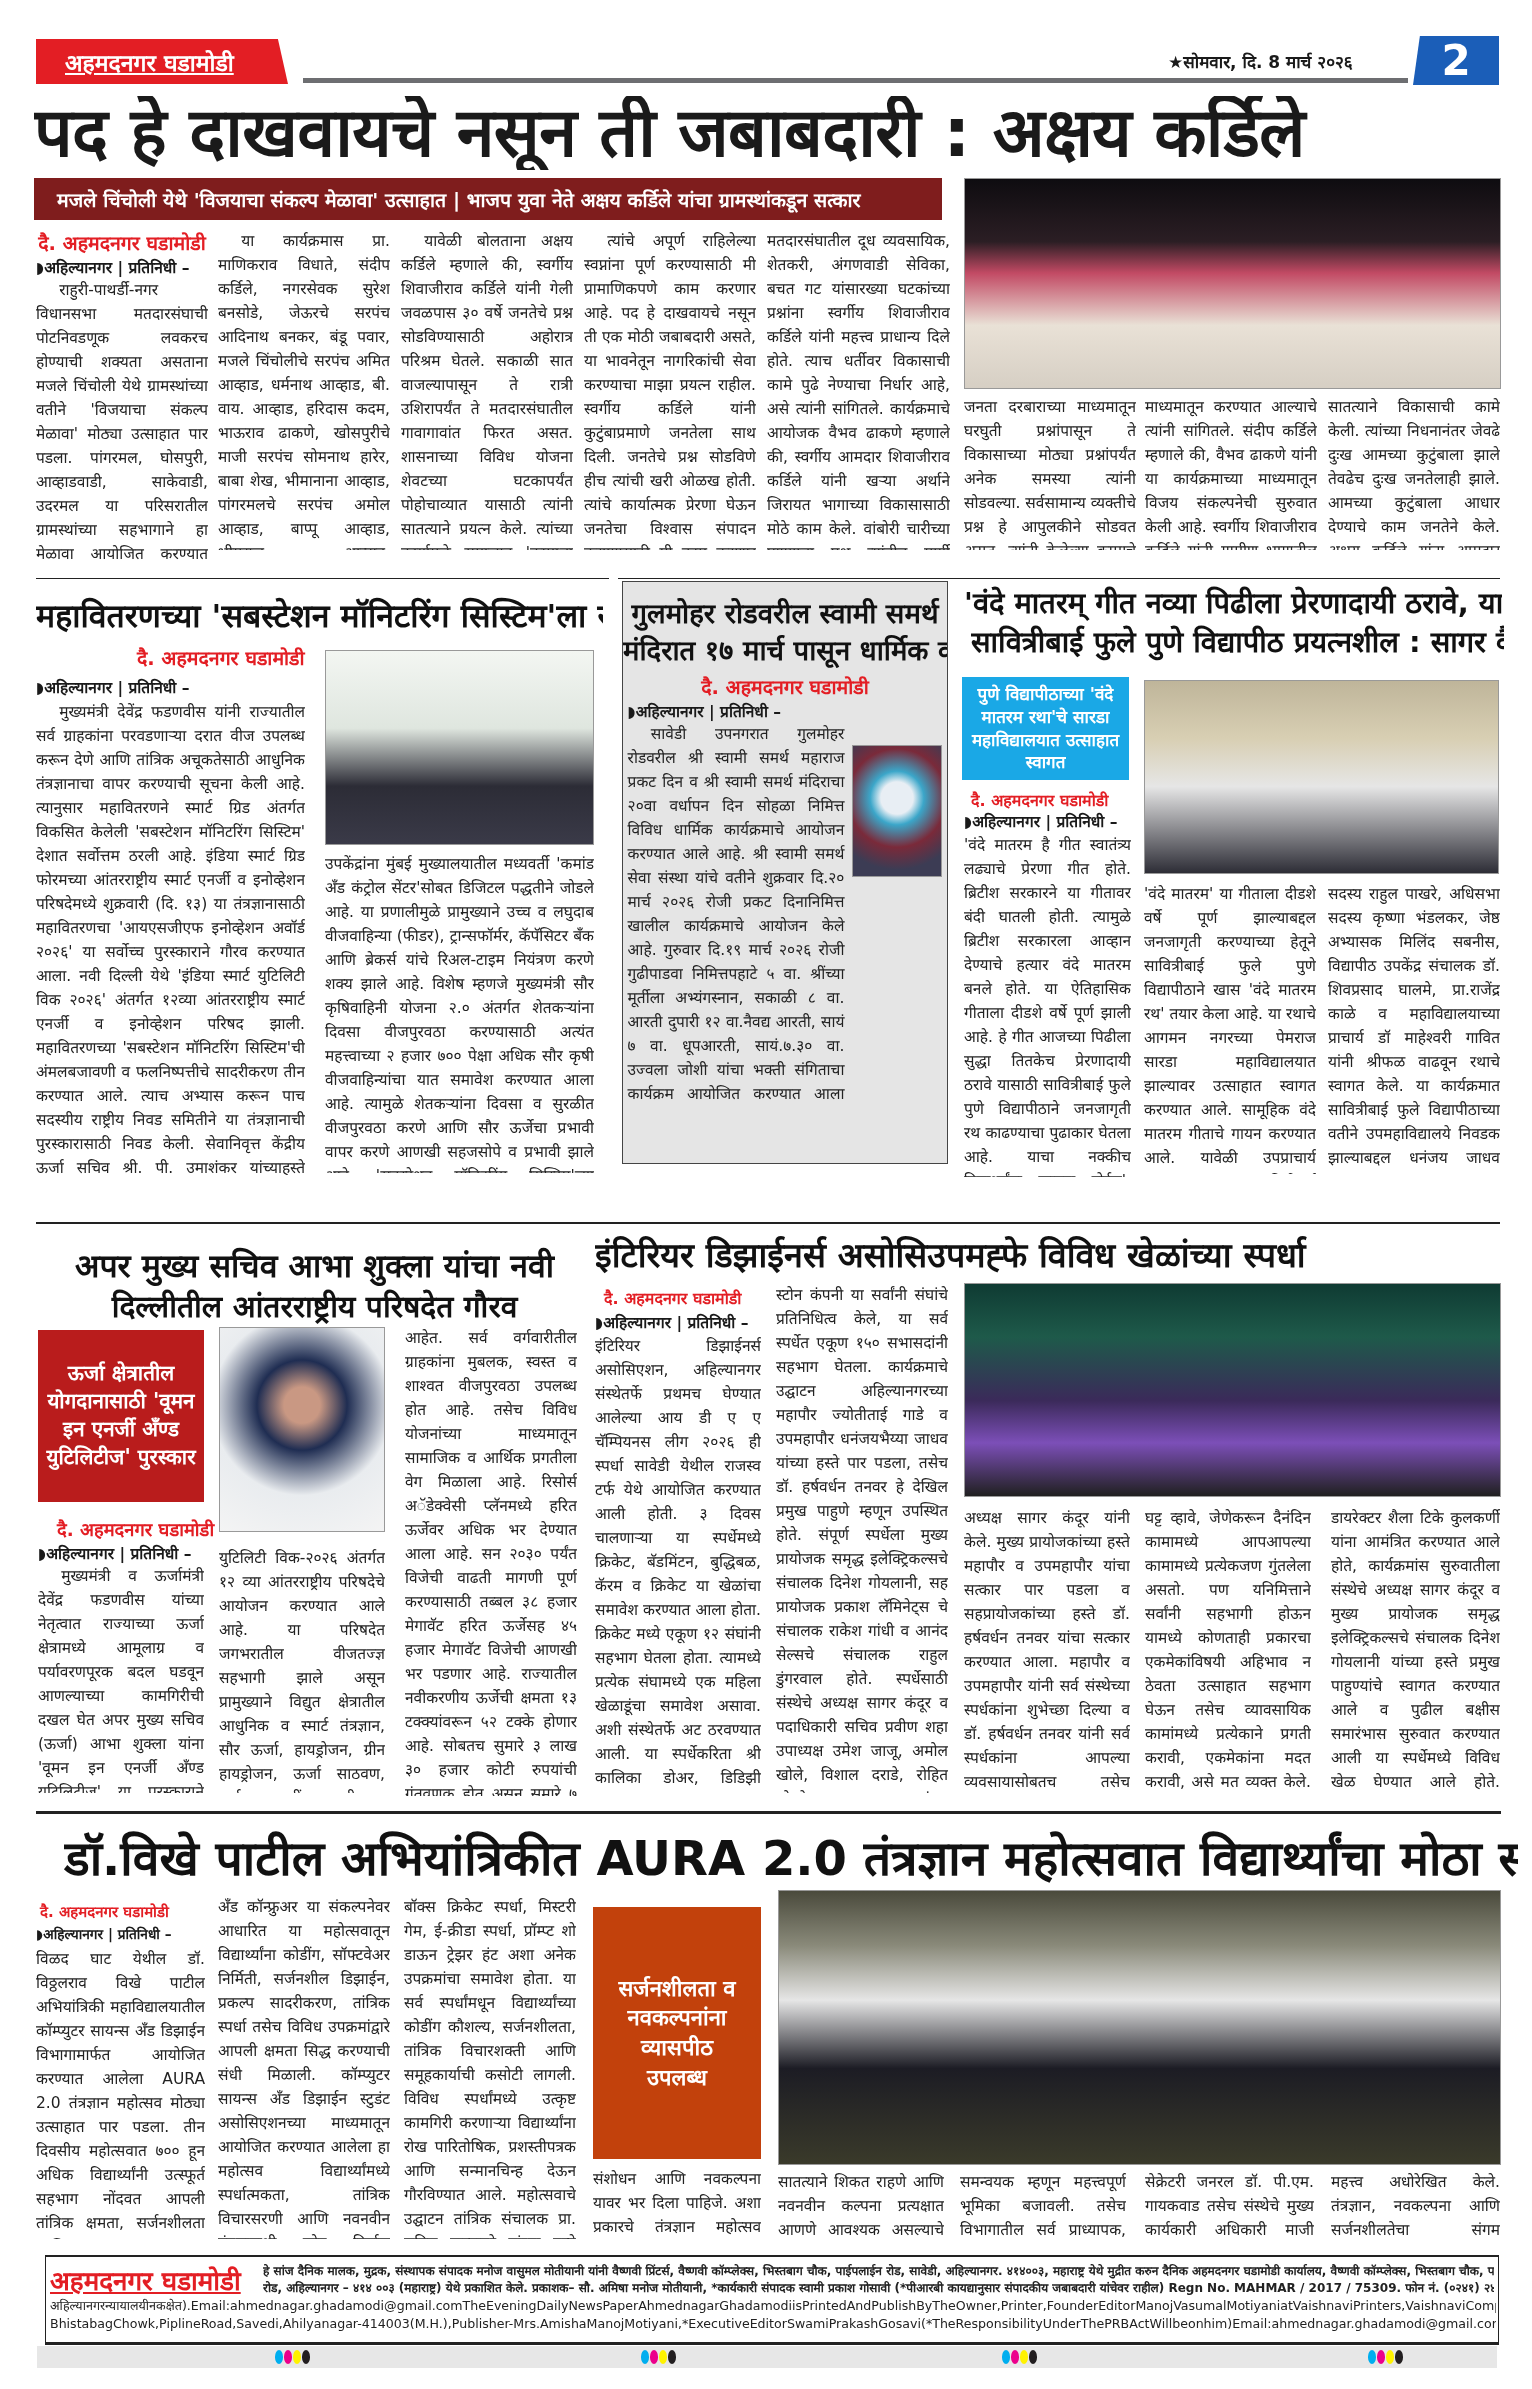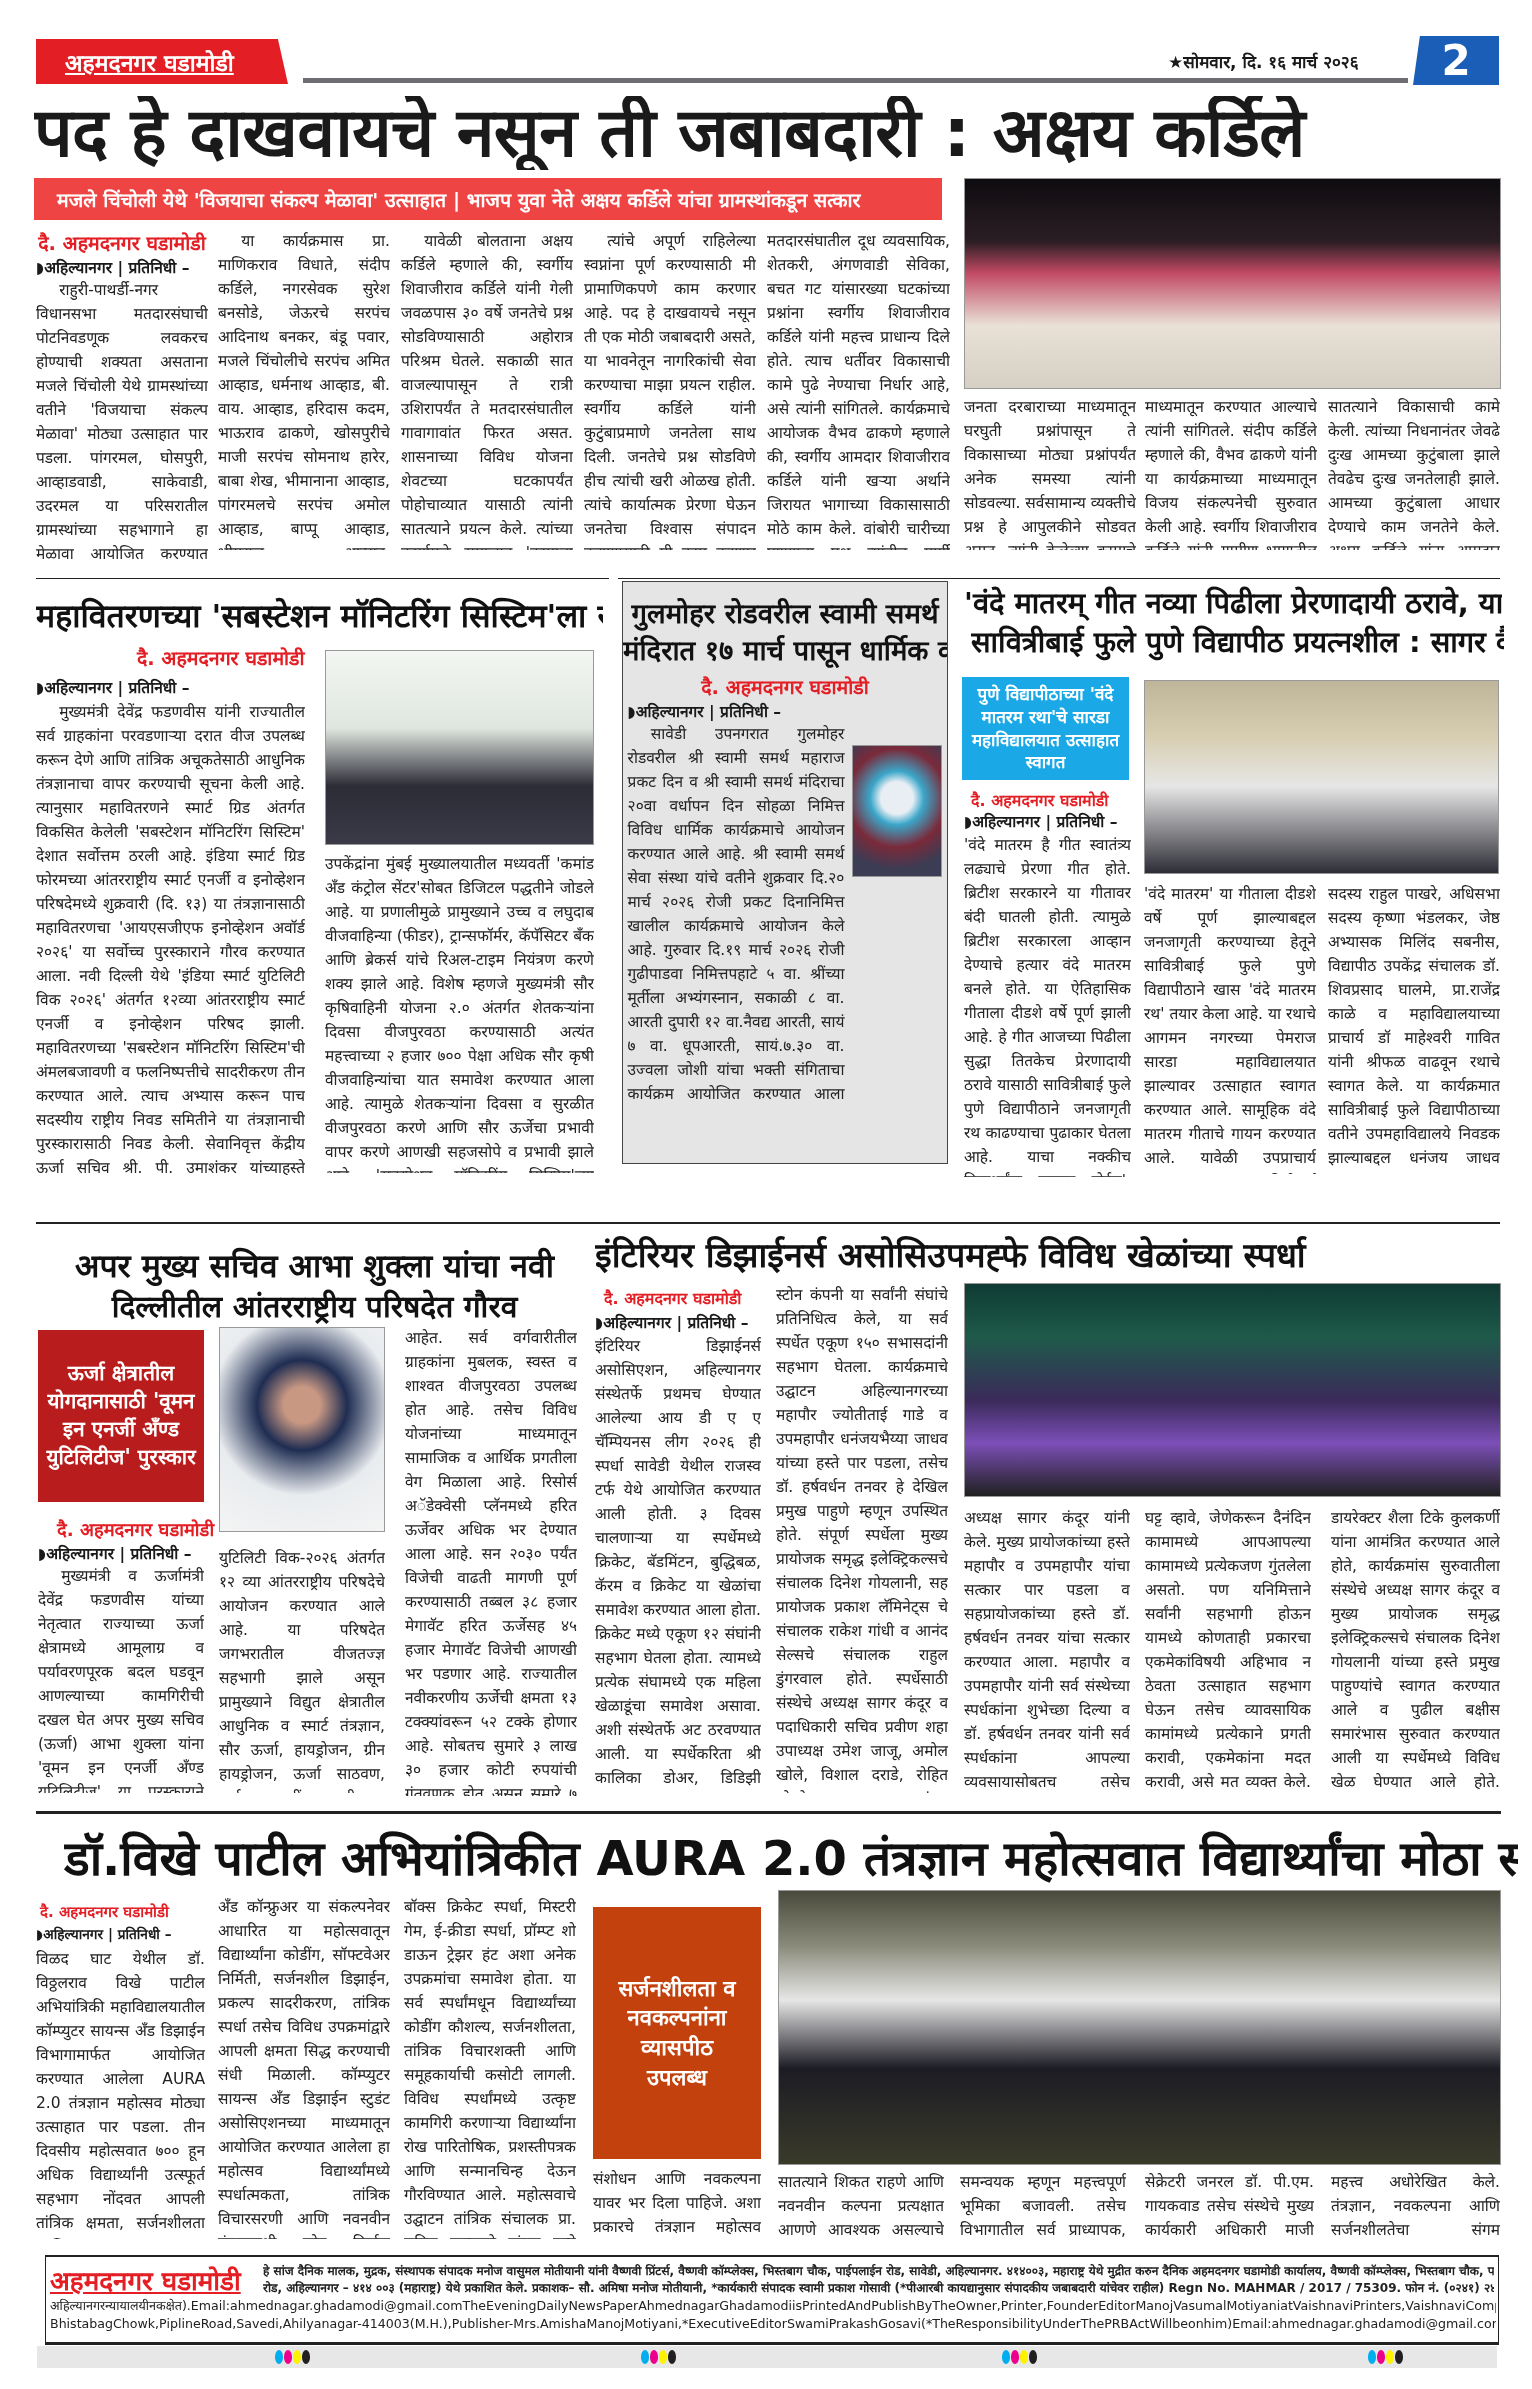--- a/index.html
+++ b/index.html
@@ -3,21 +3,21 @@
 <meta charset="utf-8">
 <style>
   * { box-sizing: border-box; margin: 0; padding: 0; }
   body { width: 1533px; height: 2389px; background: #fff; font-family: "DejaVu Sans", sans-serif; color: #1a1a1a; position: relative; overflow: hidden; }
   .abs { position: absolute; }
   .masthead-logo { left: 36px; top: 39px; width: 252px; height: 45px; background: #e31e24; clip-path: polygon(0 0, 96% 0, 100% 100%, 0 100%); color: #fff; font-family: "DejaVu Sans", sans-serif; font-weight: bold; font-size: 23px; display: flex; align-items: center; padding-left: 29px; text-decoration: underline; }
   .masthead-rule { left: 303px; top: 78px; width: 1105px; height: 4.6px; background: #6d6e71; }
   .date-line { left: 1168px; top: 50px; font-size: 17px; font-weight: bold; white-space: nowrap; }
   .page-num { left: 1413px; top: 36px; width: 86px; height: 49px; background: #1b5eb8; color: #fff; font-size: 42px; font-weight: bold; display: flex; align-items: center; justify-content: center; clip-path: polygon(8% 0, 100% 0, 100% 100%, 0 100%); }
   .headline-main { left: 34px; top: 96px; width: 1466px; font-size: 68px; font-weight: bold; letter-spacing: -0.6px; line-height: 74px; white-space: nowrap; overflow: hidden; }
-  .red-strip { left: 34px; top: 178px; width: 908px; height: 42px; background: #ef4444; color: #fff; font-size: 19.5px; font-weight: bold; display: flex; align-items: center; padding-left: 23px; white-space: nowrap; overflow: hidden; }
+  .red-strip { left: 34px; top: 178px; width: 908px; height: 42px; background: #7f1d1d; color: #fff; font-size: 19.5px; font-weight: bold; display: flex; align-items: center; padding-left: 23px; white-space: nowrap; overflow: hidden; }
   .photo { background: linear-gradient(135deg, #3a2a2a, #7a4b3a 40%, #c9a78a 70%, #2d2020); border: 0.6px solid #999; }
   .photo.night { background: linear-gradient(180deg, #0e0c10 0%, #2b1e24 30%, #c24a64 45%, #e9e1d6 70%, #d6cfc4 100%); }
   .photo.award { background: linear-gradient(180deg, #f3f6f2 0%, #dfe6df 40%, #2c2c36 70%, #3a3a48 100%); }
   .photo.temple { background: radial-gradient(circle at 50% 40%, #e8eef4 0 18%, #3ba6c9 30%, #7a2a3a 55%, #3c3c54 80%); }
   .photo.campus { background: linear-gradient(180deg, #bfb59a 0%, #d8cfb3 30%, #e6e6e6 55%, #2d2d36 100%); }
   .photo.portrait { background: radial-gradient(circle at 50% 38%, #c99883 0 12%, #1f2d52 30%, #e9ecef 60%, #f4f4f4 100%); }
   .photo.team { background: linear-gradient(180deg, #0f3b33 0%, #1e5a4a 25%, #3b2a5a 55%, #7c4fb8 75%, #202020 100%); }
   .photo.students { background: linear-gradient(180deg, #4a4a3c 0%, #8a8a7a 20%, #e6e6e6 40%, #1c1c24 65%, #3a3a2a 100%); }
   .col-text { font-size: 15.5px; line-height: 24px; text-align: justify; color: #222; overflow: hidden; }
   .byline-red { color: #e31e24; font-weight: bold; font-size: 19.5px; }
@@ -33,21 +33,21 @@
   .footer-line { font-size: 12px; white-space: nowrap; overflow: hidden; color: #222; }
   .reg-strip { left: 37px; top: 2346px; width: 1460px; height: 22px; background: #e7e7e7; }
   .reg-mark { display: flex; gap: 1.1px; }
   .reg-mark span { width: 8px; height: 13.7px; border-radius: 50%; display: inline-block; }
 </style>
 </head>
 <body>
 
 <div class="abs masthead-logo">अहमदनगर घडामोडी</div>
 <div class="abs masthead-rule"></div>
-<div class="abs date-line">★सोमवार, दि. १६ मार्च २०२६</div>
+<div class="abs date-line">★सोमवार, दि. 8 मार्च २०२६</div>
 <div class="abs page-num">2</div>
 
 <div class="abs headline-main">पद हे दाखवायचे नसून ती जबाबदारी : अक्षय कर्डिले</div>
 <div class="abs red-strip">मजले चिंचोली येथे 'विजयाचा संकल्प मेळावा' उत्साहात | भाजप युवा नेते अक्षय कर्डिले यांचा ग्रामस्थांकडून सत्कार</div>
 <div class="abs photo night" style="left:964px;top:178px;width:537px;height:211px;"></div>
 
 <div class="abs" style="left:36px;top:229px;width:172px;">
   <div class="byline-red" style="text-align:center;">दै. अहमदनगर घडामोडी</div>
   <div class="dateline">अहिल्यानगर | प्रतिनिधी –</div>
   <div class="col-text" style="height:286px;text-indent:1.5em;">राहुरी-पाथर्डी-नगर विधानसभा मतदारसंघाची पोटनिवडणूक लवकरच होण्याची शक्यता असताना मजले चिंचोली येथे ग्रामस्थांच्या वतीने 'विजयाचा संकल्प मेळावा' मोठ्या उत्साहात पार पडला. पांगरमल, घोसपुरी, आव्हाडवाडी, साकेवाडी, उदरमल या परिसरातील ग्रामस्थांच्या सहभागाने हा मेळावा आयोजित करण्यात आला होता. या कार्यक्रमाचे आयोजन वैभव ढाकणे यांनी केले होते. यावेळी भाजपचे युवा नेते अक्षय कर्डिले यांचा ग्रामस्थांच्या वतीने सत्कार करण्यात आला.</div>

